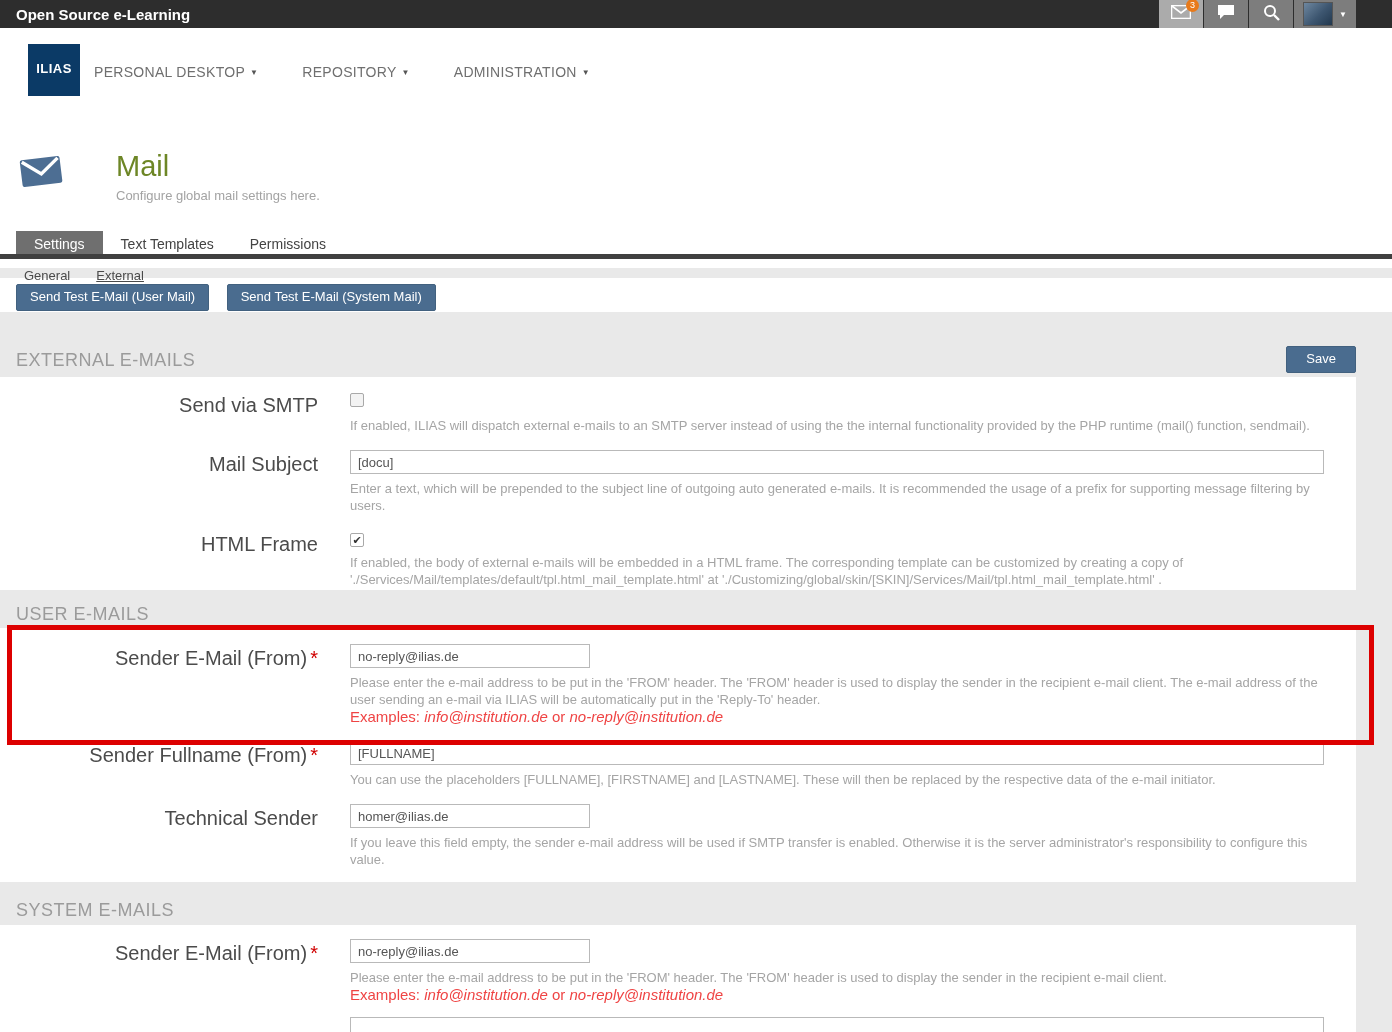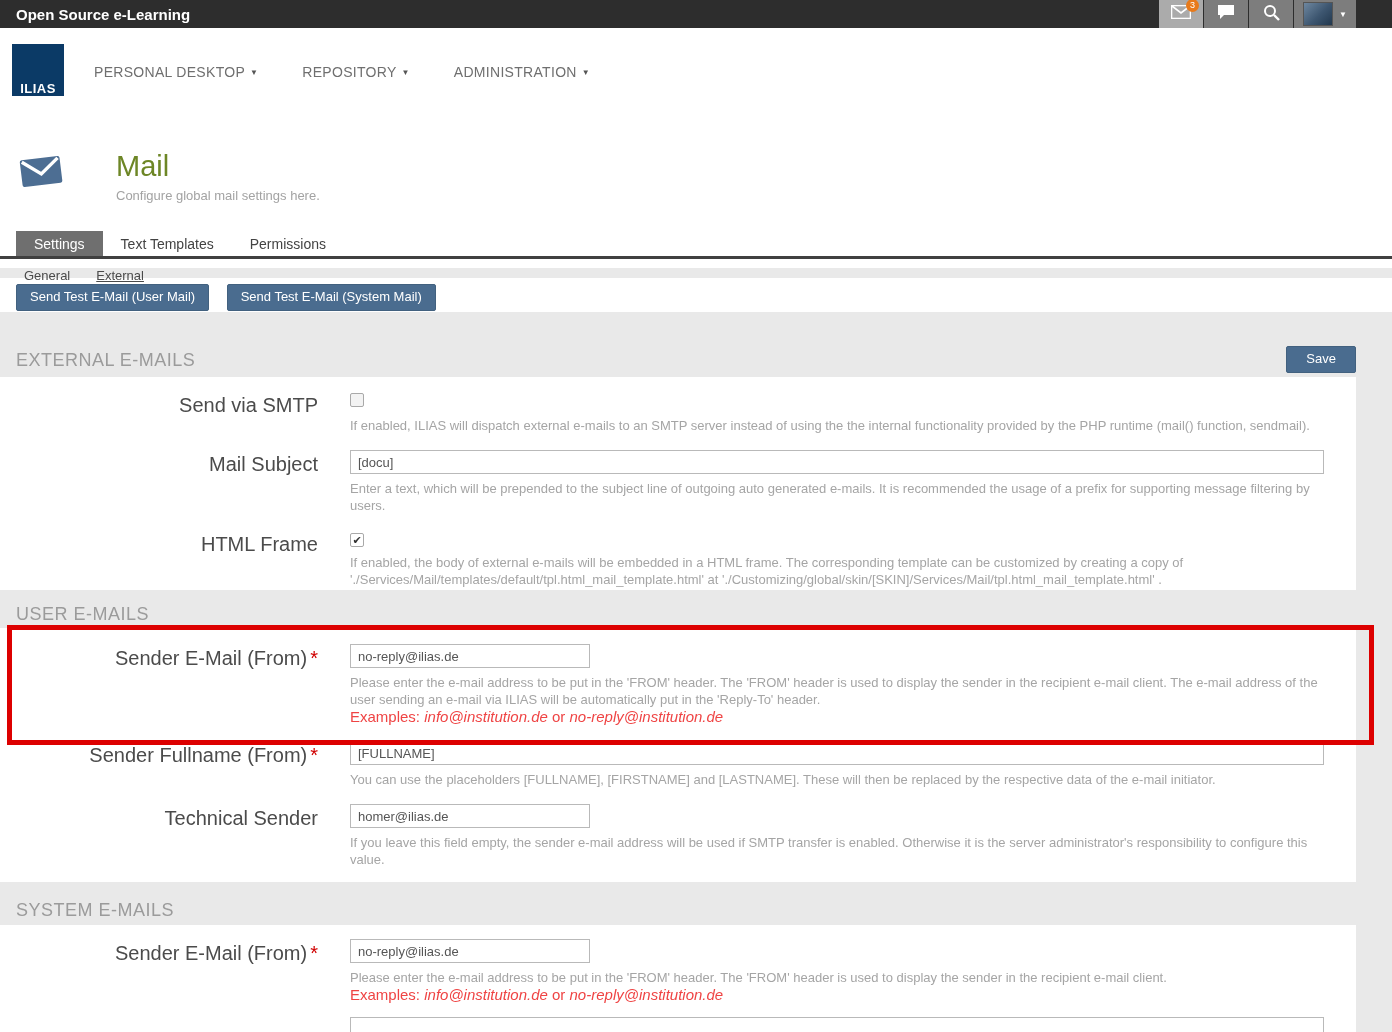--- a/index.html
+++ b/index.html
@@ -31,41 +31,41 @@
   .avatar-img {
     width:30px; height:24px;
     background:linear-gradient(135deg,#6e87a0 0%,#3d5670 55%,#22384e 100%);
     border:1px solid #555;
   }
   .caret-sm { color:#fff; font-size:8px; margin-left:6px; }
 
   
   .header-block { background:#fff; height:240px; position:relative; }
   .logo {
-    position:absolute; left:12px; top:16px; width:52px; height:52px;
+    position:absolute; left:28px; top:16px; width:52px; height:52px;
     background:#0b3a66; color:#fff; font-weight:bold; font-size:13px;
-    display:flex; align-items:flex-end; justify-content:center; padding-bottom:0;
+    display:flex; align-items:flex-end; justify-content:center; padding-bottom:20px;
     letter-spacing:0.5px; cursor:pointer;
   }
   .mainnav { position:absolute; left:94px; top:36px; display:flex; }
   .nav-item {
     font-size:14px; color:#6f6f6f; margin-right:44px; cursor:pointer;
     letter-spacing:0.3px;
   }
   .nav-item .nav-caret { font-size:8px; color:#555; margin-left:5px; vertical-align:2px; }
 
   .pagehead { position:absolute; left:18px; top:122px; display:flex;gap:46px; }
   .mail-icon-wrap { width:48px; margin-top:2px; }
   .pagehead-text { margin-left:4px; }
   .page-title { font-size:29px; color:#6d8626; font-weight:normal; line-height:32px; }
   .page-subtitle { font-size:13px; color:#a3a3a3; margin-top:6px; }
 
   .tabbar {
     position:absolute; left:0; right:0; top:203px; height:28px;
-    border-bottom:3px solid #404040; padding-left:16px; display:flex;
+    border-bottom:5px solid #404040; padding-left:16px; display:flex;
   }
   .tab {
     font-size:14px; color:#434343; padding:5px 18px 7px; cursor:pointer;
   }
   .tab.active { background:#6f6f6f; color:#fff; }
   .subtabs { position:absolute; left:24px; top:240px; display:flex; }
   .subtab { font-size:13px; color:#4a4a4a; margin-right:26px; cursor:pointer; }
   .subtab.active { text-decoration:underline; }
 
   

